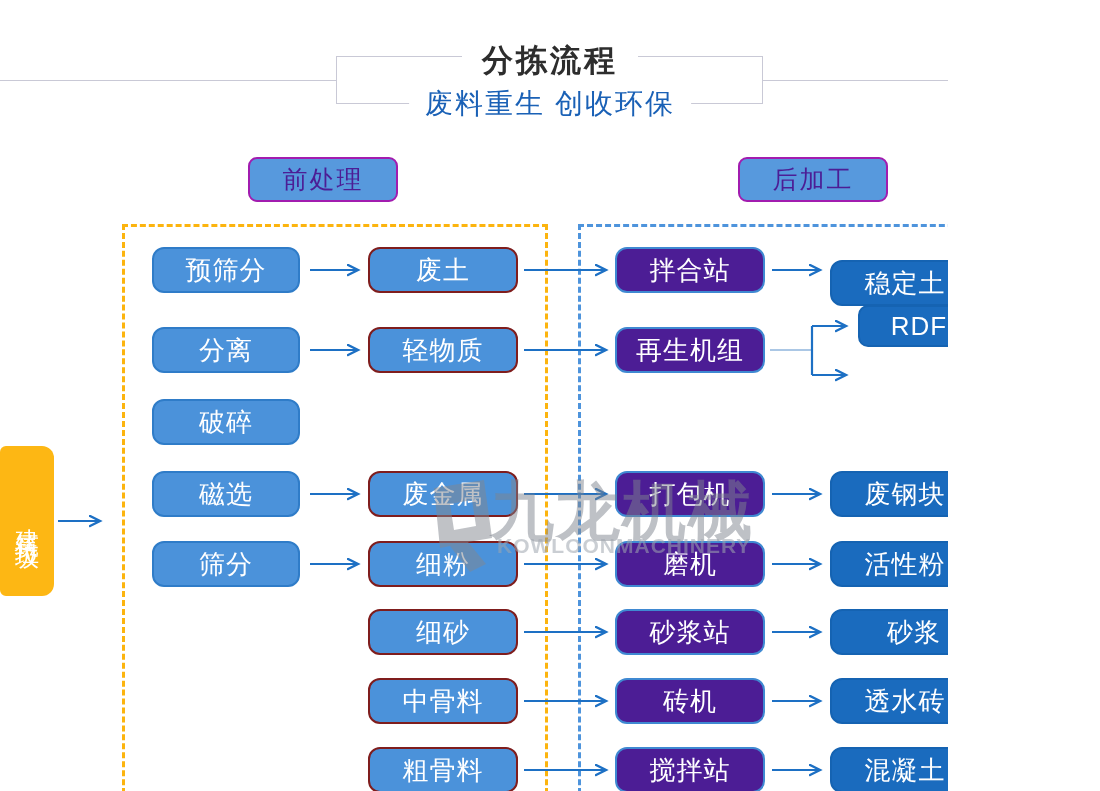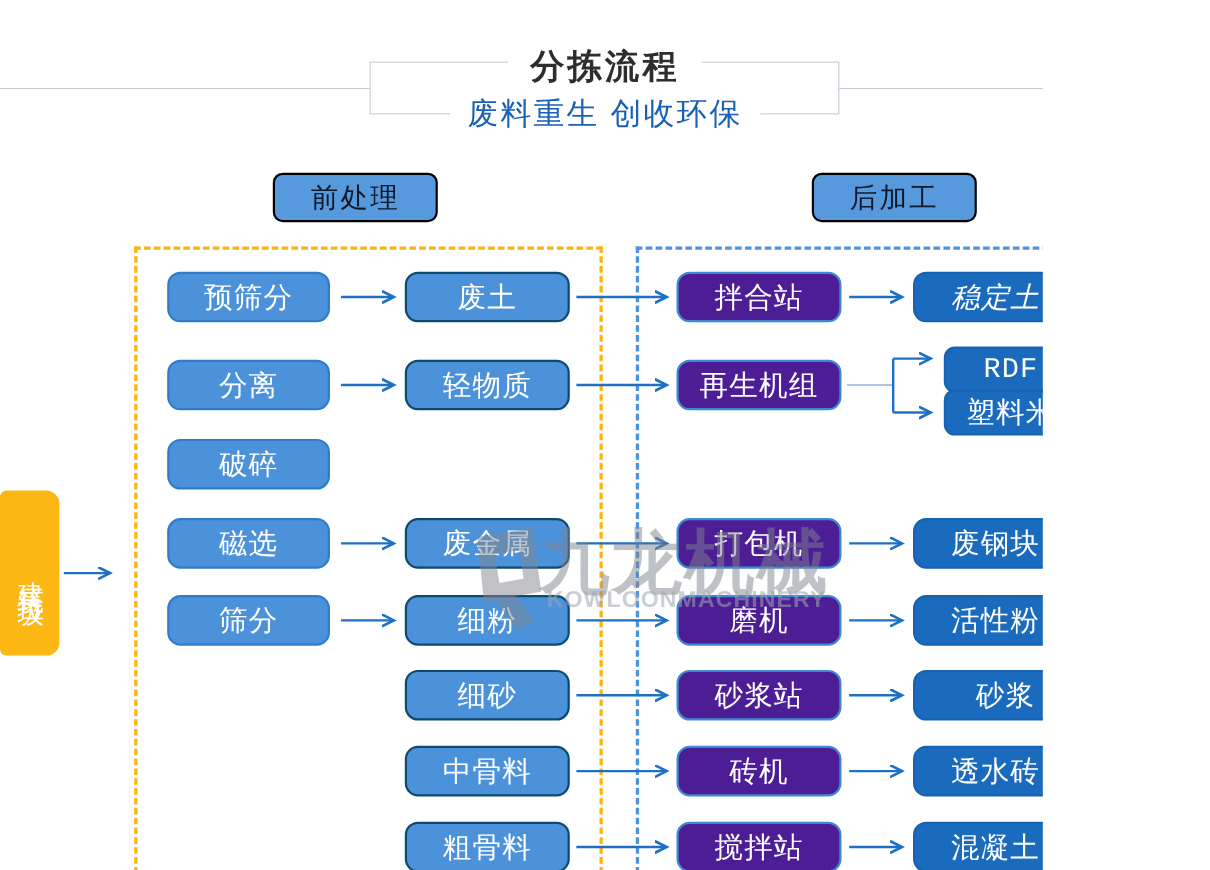--- a/index.html
+++ b/index.html
@@ -14,43 +14,43 @@
   .hline.right{left:763px;width:337px;}
   .main-title{position:absolute;left:550px;top:16px;transform:translateX(-50%);
               background:#ffffff;padding:0 20px;font-size:31px;font-weight:bold;
               color:#2d2d2d;letter-spacing:3px;white-space:nowrap;line-height:42px;}
   .sub-title{position:absolute;left:550px;top:63px;transform:translateX(-50%);
              background:#ffffff;padding:0 16px;font-size:28px;color:#1a61b6;
              letter-spacing:2px;white-space:nowrap;line-height:34px;}
 
   
   .section-btn{position:absolute;width:150px;height:45px;background:#5799dd;
-               border:2px solid #000000;border-radius:9px;box-sizing:border-box;
-               color:#0f172a;font-size:25px;letter-spacing:2px;
+               border:2px solid #a21caf;border-radius:9px;box-sizing:border-box;
+               color:#4c1d95;font-size:25px;letter-spacing:2px;
                display:flex;align-items:center;justify-content:center;}
   .section-btn.pre{left:248px;top:133px;}
   .section-btn.post{left:738px;top:133px;}
 
   
   .group{position:absolute;top:200px;height:588px;box-sizing:border-box;}
   .group.pre{left:122px;width:426px;border:3px dashed #fcb40e;}
   .group.post{left:578px;width:430px;border:3px dashed #4e94dc;}
 
   
   .source{position:absolute;left:0;top:422px;width:54px;height:150px;
           background:#fdb714;border-radius:6px 12px 12px 6px;
           color:#ffffff;font-size:24px;display:flex;align-items:center;justify-content:center;
           writing-mode:vertical-rl;text-orientation:upright;letter-spacing:6px;}
 
   
   .node{position:absolute;width:150px;height:46px;border-radius:12px;box-sizing:border-box;
         color:#ffffff;font-size:26px;letter-spacing:1px;
         display:flex;align-items:center;justify-content:center;}
   .node.c12{background:#4b92da;border:2px solid #2f7cc8;width:148px;}
-  .node.c2{background:#4b92da;border:2px solid #0c4a6e;}
+  .node.c2{background:#4b92da;border:2px solid #7f1d1d;}
   .node.c3{background:#4c1d95;border:2px solid #3f89d2;}
   .node.c4{background:#1a6bbe;border:2px solid #1563b2;}
   .node.small{width:122px;height:42px;border-radius:10px;}
 
   
   #arrows{position:absolute;left:0;top:0;width:1100px;height:791px;pointer-events:none;}
 
   
   .watermark{position:absolute;left:0;top:0;width:1100px;height:791px;pointer-events:none;}
   .wm-cn{position:absolute;left:490px;top:444px;font-size:64px;font-weight:bold;
@@ -93,23 +93,22 @@
   <div class="node c2" style="left:368px;top:654px;">中骨料</div>
 
   <div class="node c3" style="left:615px;top:223px;">拌合站</div>
   <div class="node c3" style="left:615px;top:303px;">再生机组</div>
   <div class="node c3" style="left:615px;top:447px;">打包机</div>
   <div class="node c3" style="left:615px;top:517px;">磨机</div>
   <div class="node c3" style="left:615px;top:585px;text-align:right;">砂浆站</div>
   <div class="node c3" style="left:615px;top:654px;">砖机</div>
   <div class="node c3" style="left:615px;top:723px;">搅拌站</div>
 
-  <div class="node c4" style="left:830px;top:223px;font-style:italic;">稳定土</div>
-  <div class="node c4 small" style="left:858px;top:291px;font-family:Liberation Mono, monospace;">RDF</div>
-  <div class="node c4 small" style="left:858px;top:330px;">塑料米</div>
+  <div class="node c4" style="left:830px;top:236px;">稳定土</div>
+  <div class="node c4 small" style="left:858px;top:281px;">RDF</div>
   <div class="node c4" style="left:830px;top:447px;">废钢块</div>
   <div class="node c4" style="left:830px;top:517px;">活性粉</div>
   <div class="node c4" style="left:830px;top:585px;padding-left:18px;">砂浆</div>
   <div class="node c4" style="left:830px;top:723px;">混凝土</div>
   <div class="node c4" style="left:830px;top:654px;">透水砖</div>
 
   <svg id="arrows" viewBox="0 0 1100 791" xmlns="http://www.w3.org/2000/svg">
     <defs>
       <marker id="ah" markerWidth="14" markerHeight="14" refX="11" refY="6" orient="auto" markerUnits="userSpaceOnUse">
         <path d="M1,1 L11,6 L1,11" fill="none" stroke="#1d70c4" stroke-width="2.4" stroke-linecap="round"></path>

